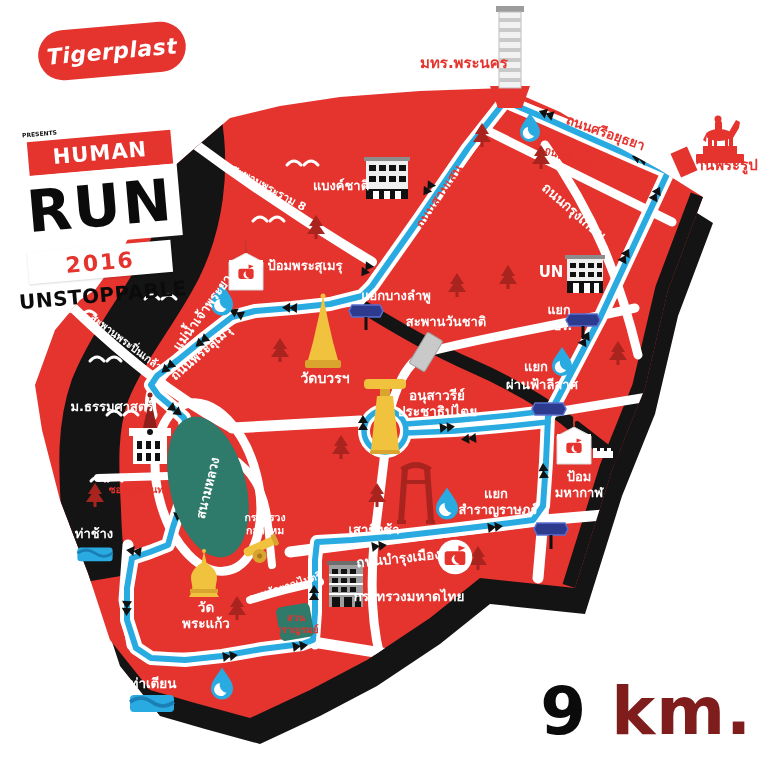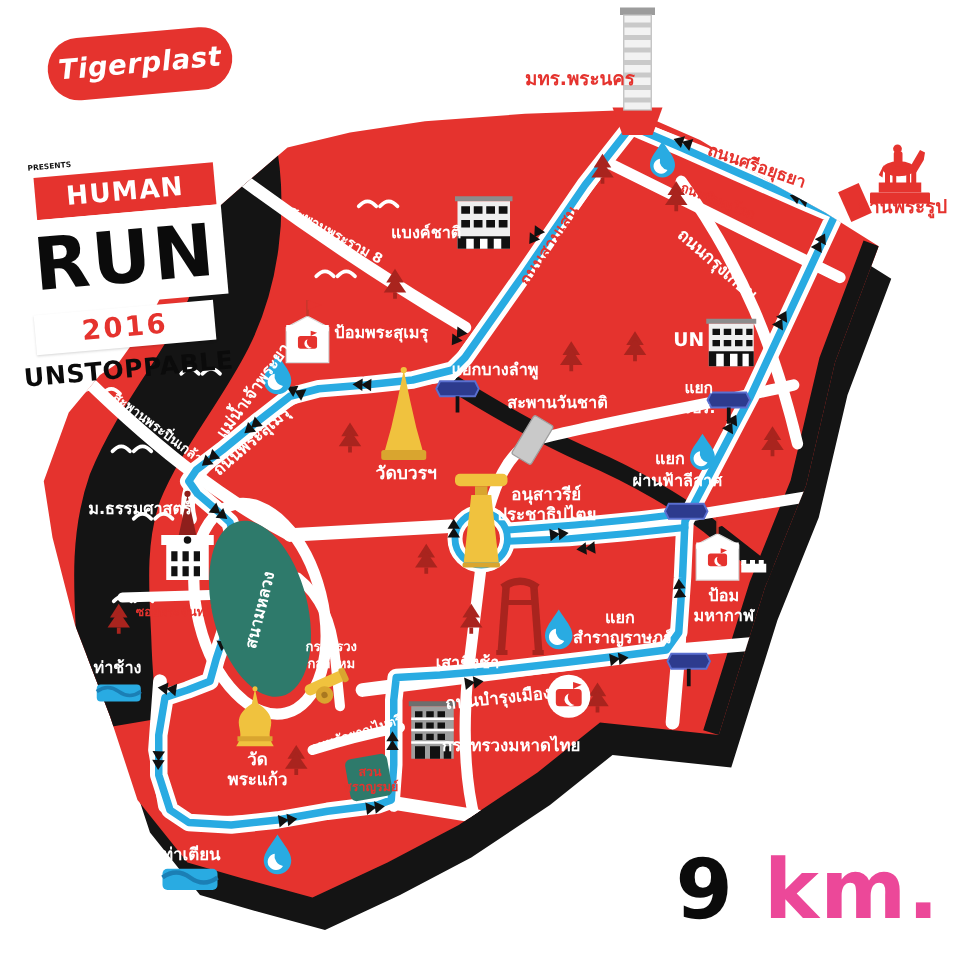--- a/index.html
+++ b/index.html
@@ -19,21 +19,21 @@
   .b-human span{color:#fff;font-weight:900;font-size:21px;letter-spacing:1px;}
   .b-run{left:6px;top:152px;width:160px;height:72px;background:#fff;}
   .b-run span{color:#0b0b0b;font-weight:900;font-size:58px;letter-spacing:2px;line-height:1;}
   .b-year{left:14px;top:228px;width:144px;height:32px;background:#fff;box-shadow:0 1px 2px rgba(0,0,0,.15);}
   .b-year span{color:#E5332E;font-weight:900;font-size:22px;letter-spacing:2px;}
   .b-unstop{left:0px;top:262px;width:178px;height:30px;background:transparent;}
   .b-unstop span{color:#0b0b0b;font-weight:900;font-size:20px;letter-spacing:.5px;}
   
   .distance{position:absolute;right:16px;bottom:18px;z-index:5;font-weight:900;font-size:66px;
             letter-spacing:1px;color:#0b0b0b;}
-  .distance .km{color:#ec4899;margin-top:32px;}
+  .distance .km{color:#7f1d1d;margin-top:32px;}
   
   text{font-family:"DejaVu Sans","Liberation Sans",sans-serif;font-weight:700;}
   .lw{fill:#ffffff;}
   .lr{fill:#E5332E;}
 </style>
 </head>
 <body>
 
 <div class="stage">
 

